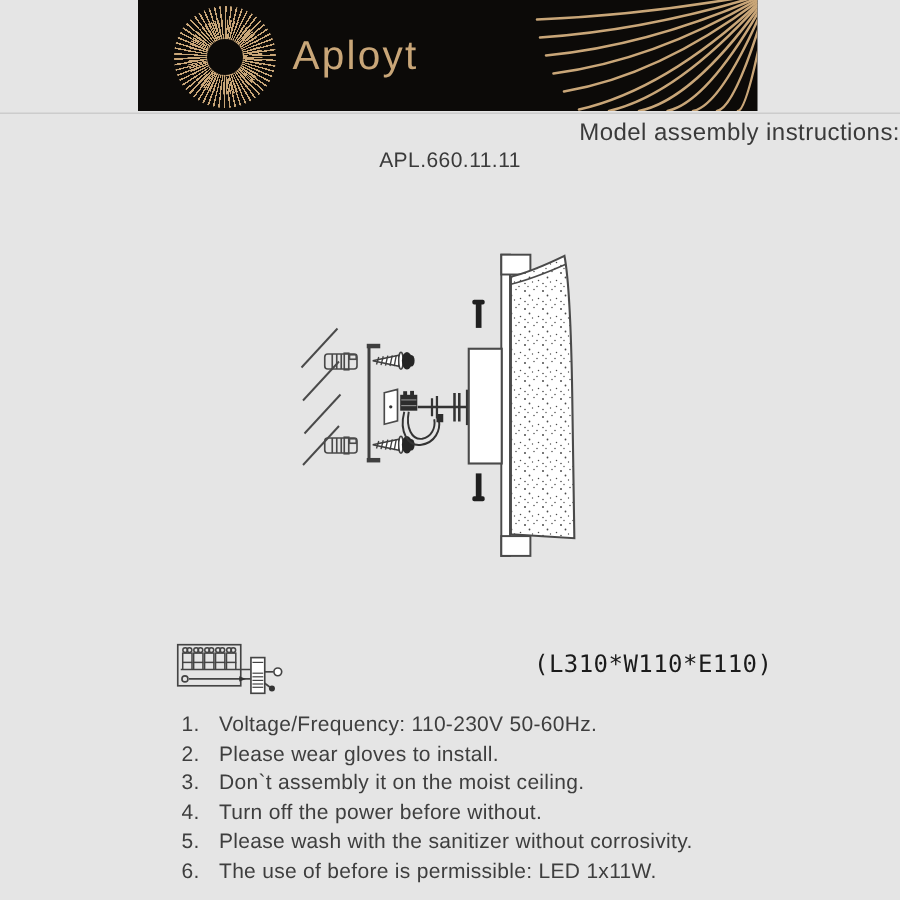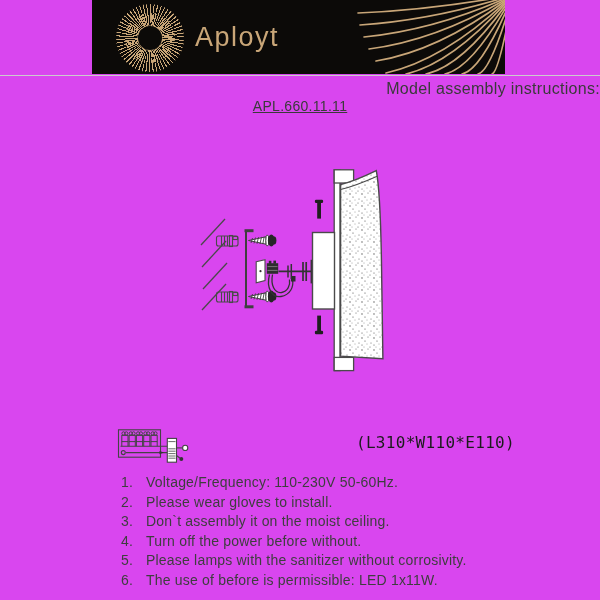--- a/index.html
+++ b/index.html
@@ -1,34 +1,34 @@
 <!DOCTYPE html>
 <html><head>
 <meta charset="utf-8">
 <style>
   html,body{margin:0;padding:0;background:#ffffff;}
-  .page{position:relative;width:600px;height:600px;background:#d946ef;overflow:hidden;
+  .page{position:relative;width:600px;height:600px;background:#e5e5e5;overflow:hidden;
         font-family:"Liberation Sans",sans-serif;}
   
   .banner{position:absolute;left:92px;top:0;width:413px;height:74px;background:#0c0a08;overflow:hidden;}
   .sunburst{position:absolute;left:24px;top:4px;width:68px;height:68px;border-radius:50%;
         background:repeating-conic-gradient(from 0deg,#c9a678 0deg 1.9deg,transparent 1.9deg 6.2deg);}
   .sunburst-mid{position:absolute;left:33px;top:13px;width:50px;height:50px;border-radius:50%;
         background:repeating-conic-gradient(from 3deg,#c9a678 0deg 2.2deg,transparent 2.2deg 5.4deg);}
   .sunburst-core{position:absolute;left:46px;top:26px;width:24px;height:24px;border-radius:50%;
         background:#0c0a08;box-shadow:0 0 0 1px rgba(201,166,120,.5);}
   .brand{position:absolute;left:103px;top:0;height:74px;display:flex;align-items:center;
         color:#c9a678;font-size:27px;letter-spacing:1.5px;font-weight:400;}
   .rays{position:absolute;left:0;top:0;}
   .rule{position:absolute;left:0;top:75px;width:600px;height:1px;background:#cccccc;}
   
   .title{position:absolute;left:0;top:80px;width:600px;text-align:right;
         font-size:16px;color:#3a3a3a;letter-spacing:.3px;}
   .model{position:absolute;left:0;top:98px;width:600px;text-align:center;
-        font-size:14px;color:#3a3a3a;letter-spacing:.3px;text-decoration:underline;}
+        font-size:14px;color:#3a3a3a;letter-spacing:.3px;}
   
   .main-svg{position:absolute;left:150px;top:150px;}
   .wiring-svg{position:absolute;left:100px;top:424px;}
   .dims{position:absolute;left:356px;top:433px;width:122px;text-align:center;
         font-family:"DejaVu Sans Mono",monospace;font-size:16px;color:#1b1b1b;letter-spacing:.3px;}
   
   .list{position:absolute;left:121px;top:473px;width:410px;color:#3e3e3e;
         font-size:14px;line-height:19.6px;letter-spacing:.2px;}
   .row{display:grid;grid-template-columns:20px 1fr;column-gap:5px;}
   .num{text-align:left;}
@@ -255,21 +255,21 @@
     <div class="row">
       <span class="num">3.</span>
       <span>Don`t assembly it on the moist ceiling.</span>
     </div>
     <div class="row">
       <span class="num">4.</span>
       <span>Turn off the power before without.</span>
     </div>
     <div class="row">
       <span class="num">5.</span>
-      <span>Please lamps with the sanitizer without corrosivity.</span>
+      <span>Please wash with the sanitizer without corrosivity.</span>
     </div>
     <div class="row">
       <span class="num">6.</span>
       <span>The use of before is permissible: LED 1x11W.</span>
     </div>
   </div>
 
 </div>
 
 </body></html>

